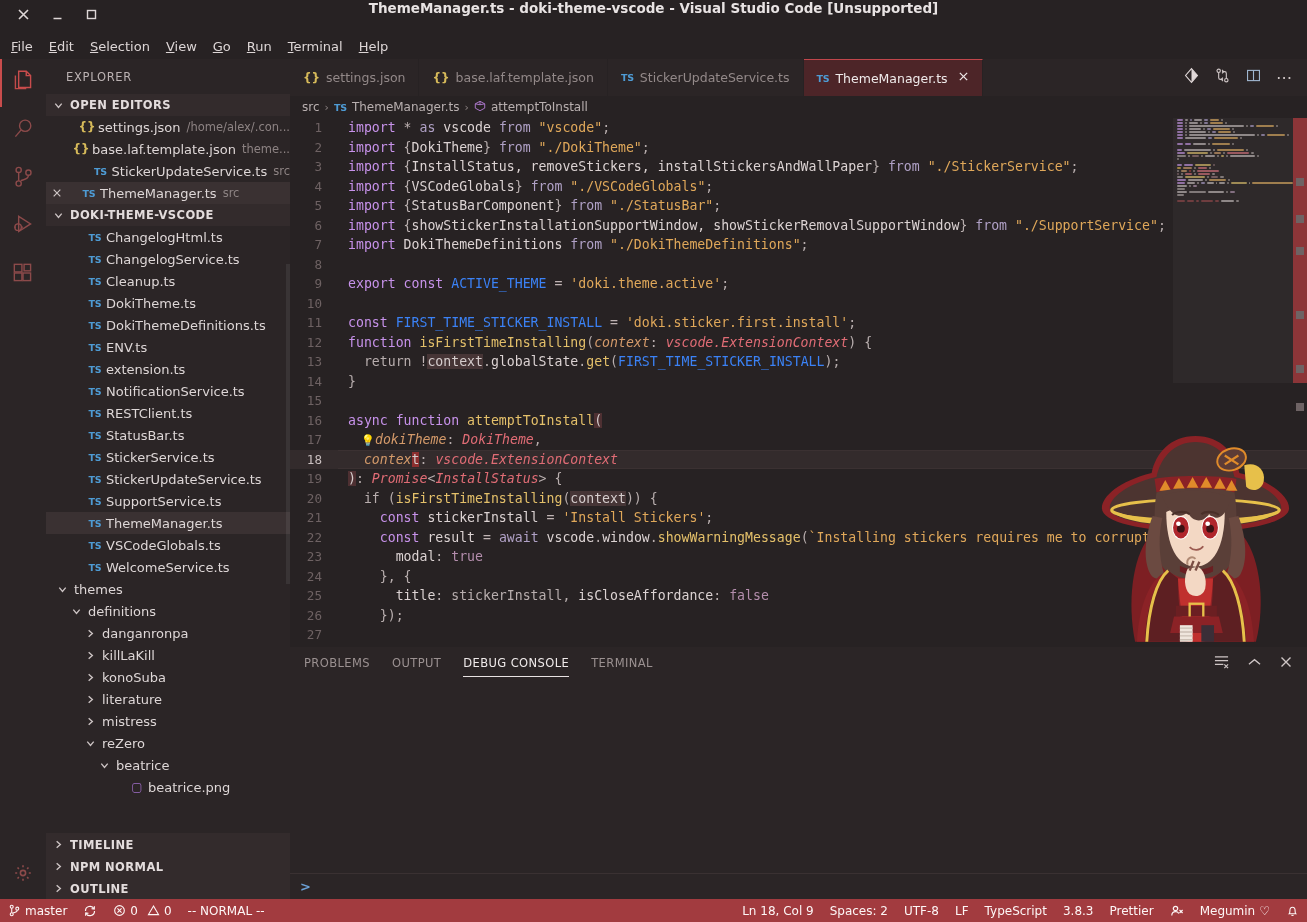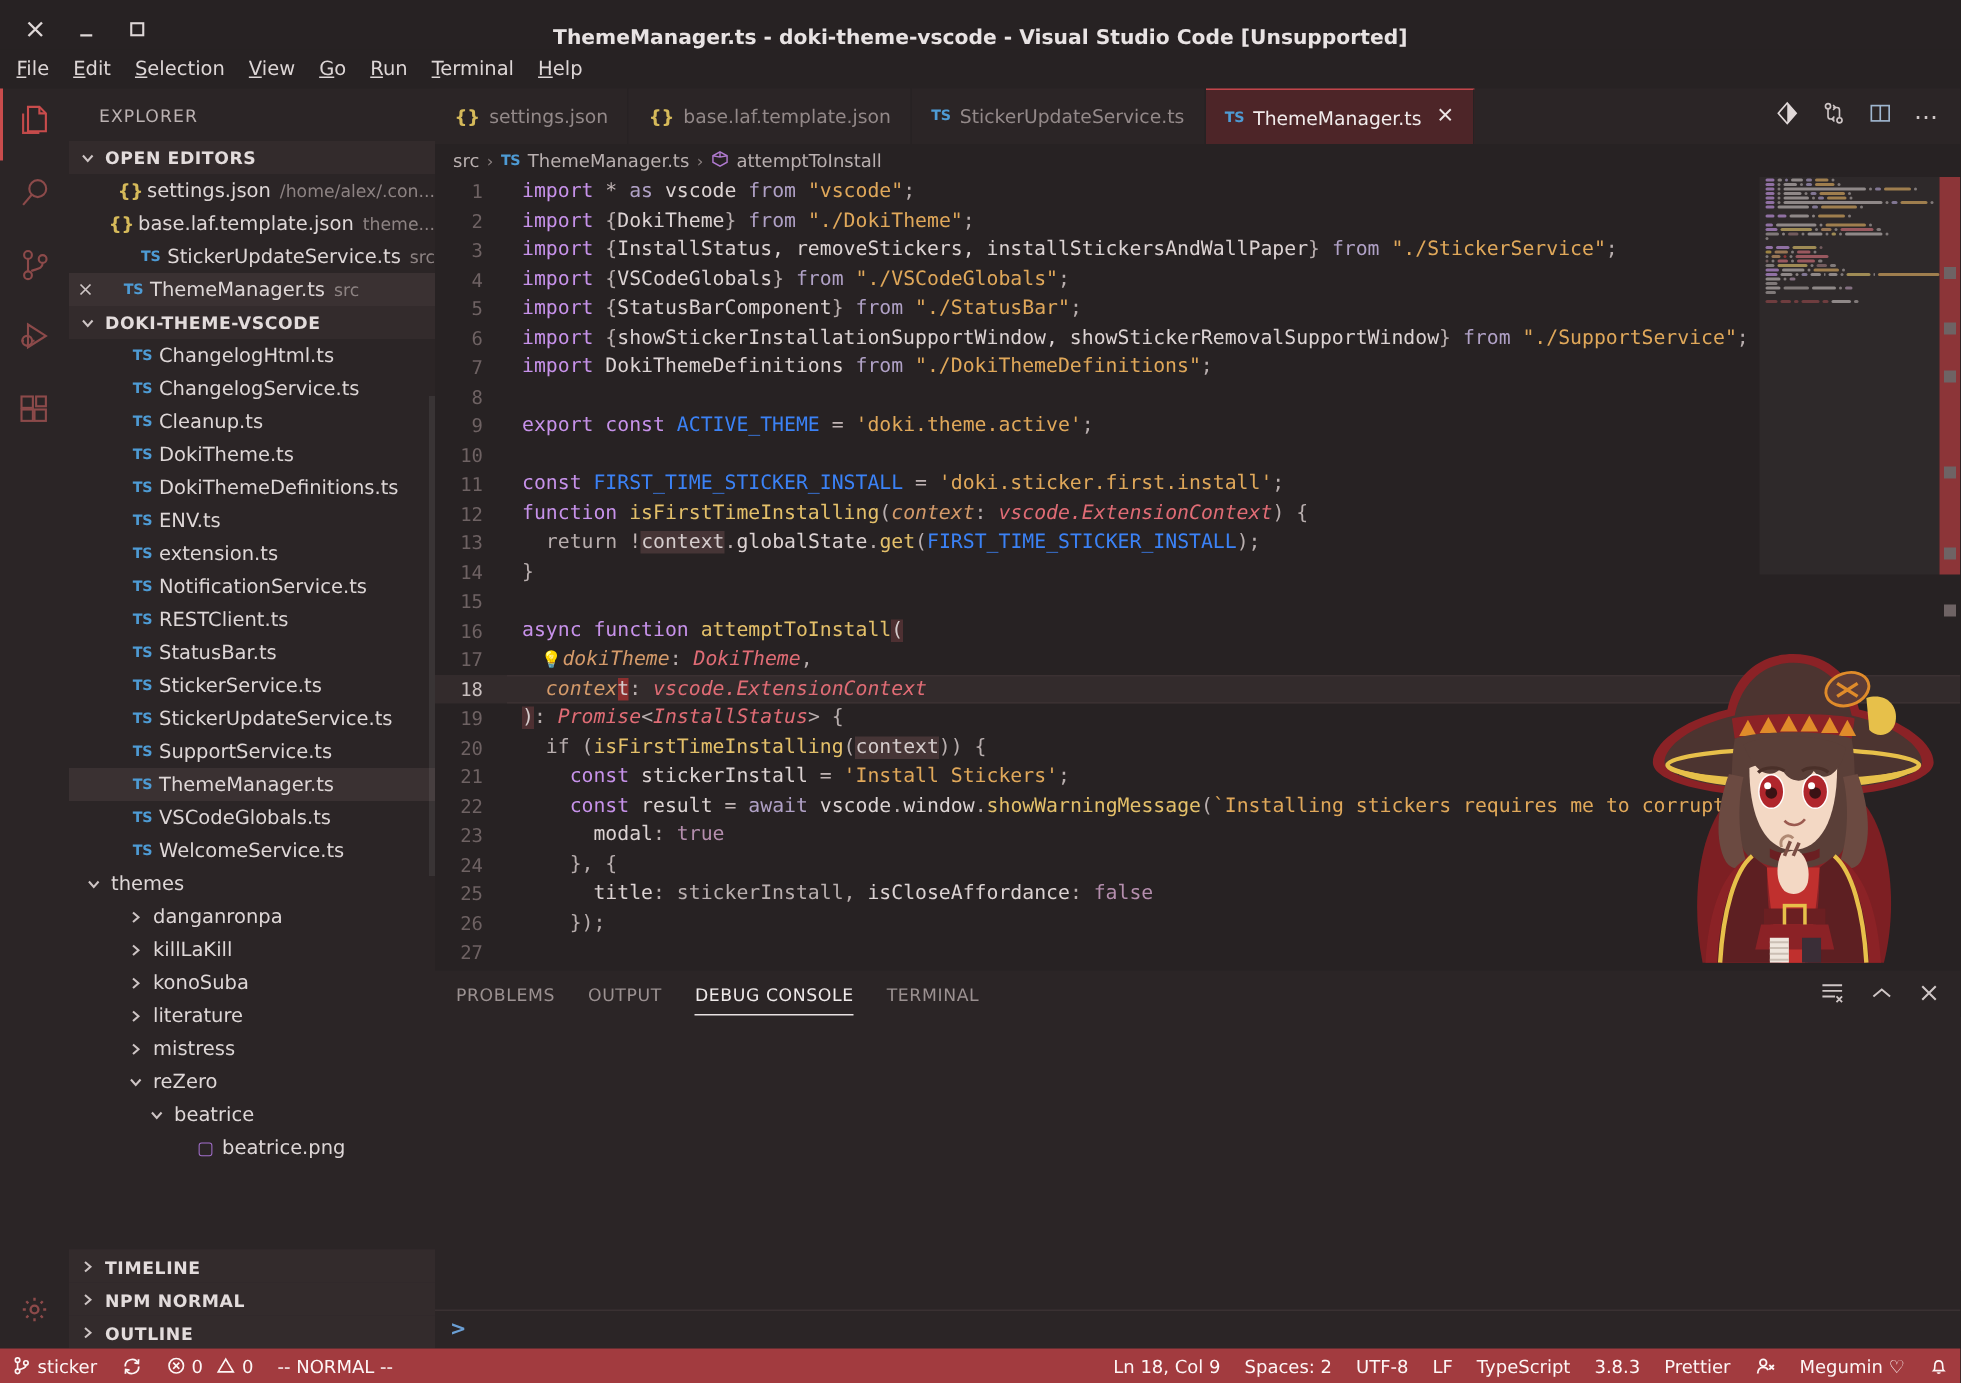--- a/index.html
+++ b/index.html
@@ -10,21 +10,21 @@
     background: #272223;
     font-family: "DejaVu Sans", "Liberation Sans", sans-serif;
     -webkit-font-smoothing: antialiased;
   }
   .app { position: relative; width: 1307px; height: 922px; }
 
   
   .titlebar {
     position: absolute; left: 0; top: 0; width: 1307px; height: 33px;
     background: #272223;
-    display: flex; align-items: flex-end;
+    display: flex; align-items: flex-start;
   }
   .win-btns { display: flex; align-items: center; gap: 0px; padding-left: 6px; }
   .win-btn {
     width: 34px; height: 28px; display: flex; align-items: center; justify-content: center;
     color: #d4cfcf; font-size: 14px; line-height: 1;
   }
   .win-btn svg { display: block; }
   .title-text {
     position: absolute; left: 0; right: 0; text-align: center;
     font-size: 13.5px; font-weight: bold; color: #e8e3e3;
@@ -547,20 +547,30 @@
           <span style="display:inline-block;width:8px"></span>
           <span class="twisty">
             <svg width="11" height="11" viewBox="0 0 12 12" fill="none" stroke="currentColor" stroke-width="1.5">
               <path d="M2.5 4 L6 8 L9.5 4"></path>
             </svg>
           </span>
           <span class="ficon" style="width:4px"></span>
           <span class="fname">themes</span>
         </div>
         <div class="row">
+          <span style="display:inline-block;width:22px"></span>
+          <span class="twisty">
+            <svg width="11" height="11" viewBox="0 0 12 12" fill="none" stroke="currentColor" stroke-width="1.5">
+              <path d="M2.5 4 L6 8 L9.5 4"></path>
+            </svg>
+          </span>
+          <span class="ficon" style="width:4px"></span>
+          <span class="fname">definitions</span>
+        </div>
+        <div class="row">
           <span style="display:inline-block;width:36px"></span>
           <span class="twisty">
             <svg width="11" height="11" viewBox="0 0 12 12" fill="none" stroke="currentColor" stroke-width="1.5">
               <path d="M4 2.5 L8 6 L4 9.5"></path>
             </svg>
           </span>
           <span class="ficon" style="width:4px"></span>
           <span class="fname">danganronpa</span>
         </div>
         <div class="row">
@@ -1045,21 +1055,21 @@
       <div class="sb-item">
         <span>
           <svg width="13" height="13" viewBox="0 0 14 14" fill="none" stroke="#fdf6f6" stroke-width="1.2">
             <circle cx="4" cy="3" r="1.6"></circle>
               <circle cx="4" cy="11" r="1.6"></circle>
               <circle cx="10" cy="5" r="1.6"></circle>
             <path d="M4 4.6 v4.8"></path>
               <path d="M10 6.6 c0 2.4-2.6 2.2-4.6 3.2"></path>
           </svg>
         </span>
-        <span>sticker</span>
+        <span>master</span>
       </div>
       <div class="sb-item">
         <span>
           <svg width="14" height="14" viewBox="0 0 14 14" fill="none" stroke="#fdf6f6" stroke-width="1.2">
             <path d="M2.5 7 A4.5 4.5 0 0 1 11 4.8"></path>
               <path d="M11.5 7 A4.5 4.5 0 0 1 3 9.2"></path>
             <path d="M11.4 2.2 L11.2 5 L8.6 4.6"></path>
               <path d="M2.6 11.8 L2.8 9 L5.4 9.4"></path>
           </svg>
         </span>

